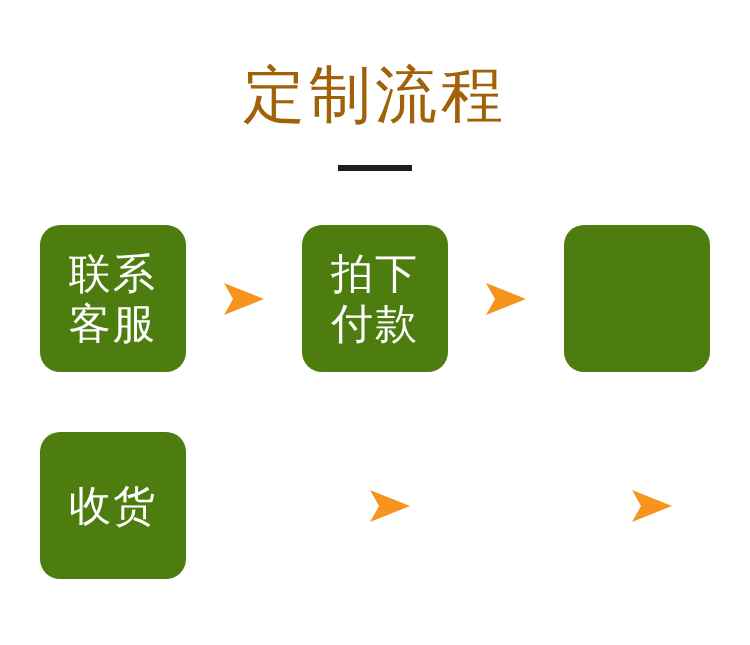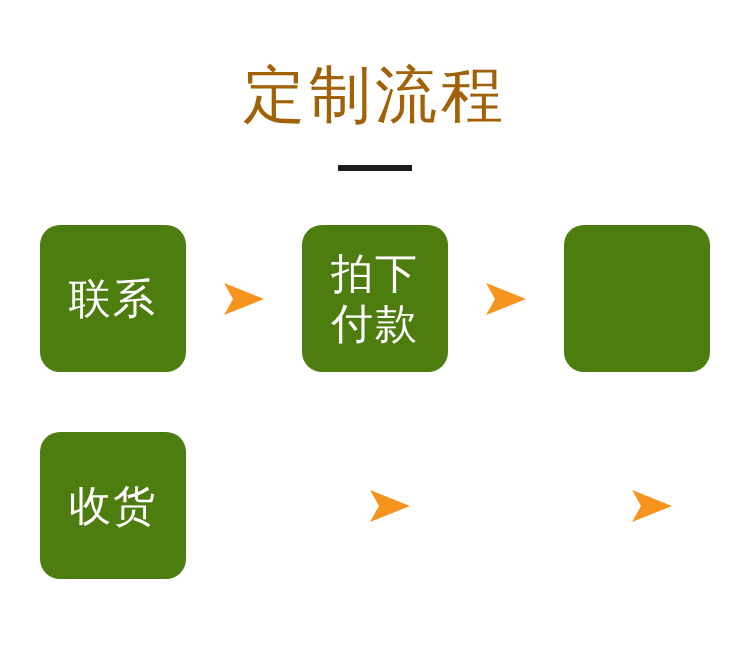--- a/index.html
+++ b/index.html
@@ -104,20 +104,21 @@
     <div class="page-title">定制流程</div>
     <div class="title-rule"></div>
   </div>
 
   <div class="flow">
 
     <div class="flow-row row-one">
 
       <div class="step-box">
         <span class="step-line">联系</span>
+        <span class="step-line">客服</span>
       </div>
 
       <div class="arrow-cell">
         <svg class="arrow-icon" viewBox="0 0 40 32">
           <path d="M0 0 L40 16 L0 32 L9 16 Z" fill="#f7941d"></path>
         </svg>
       </div>
 
       <div class="step-box">
         <span class="step-line">拍下</span>

